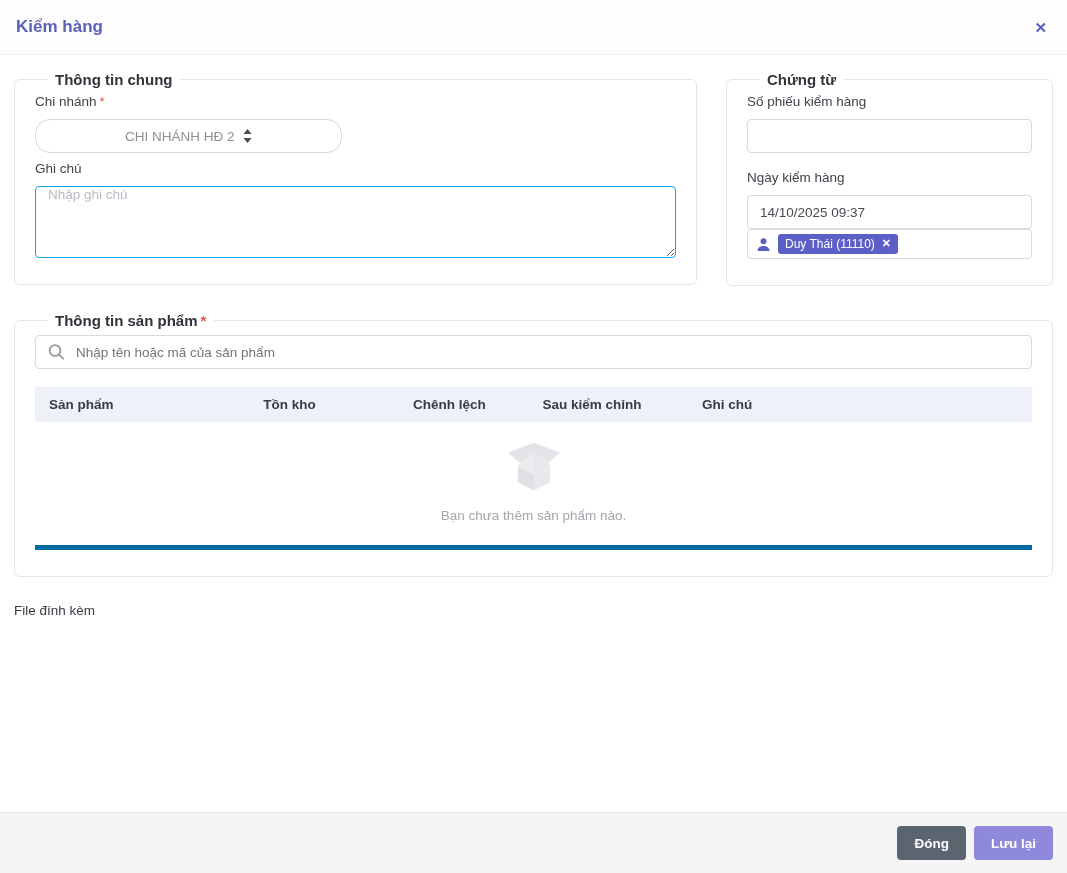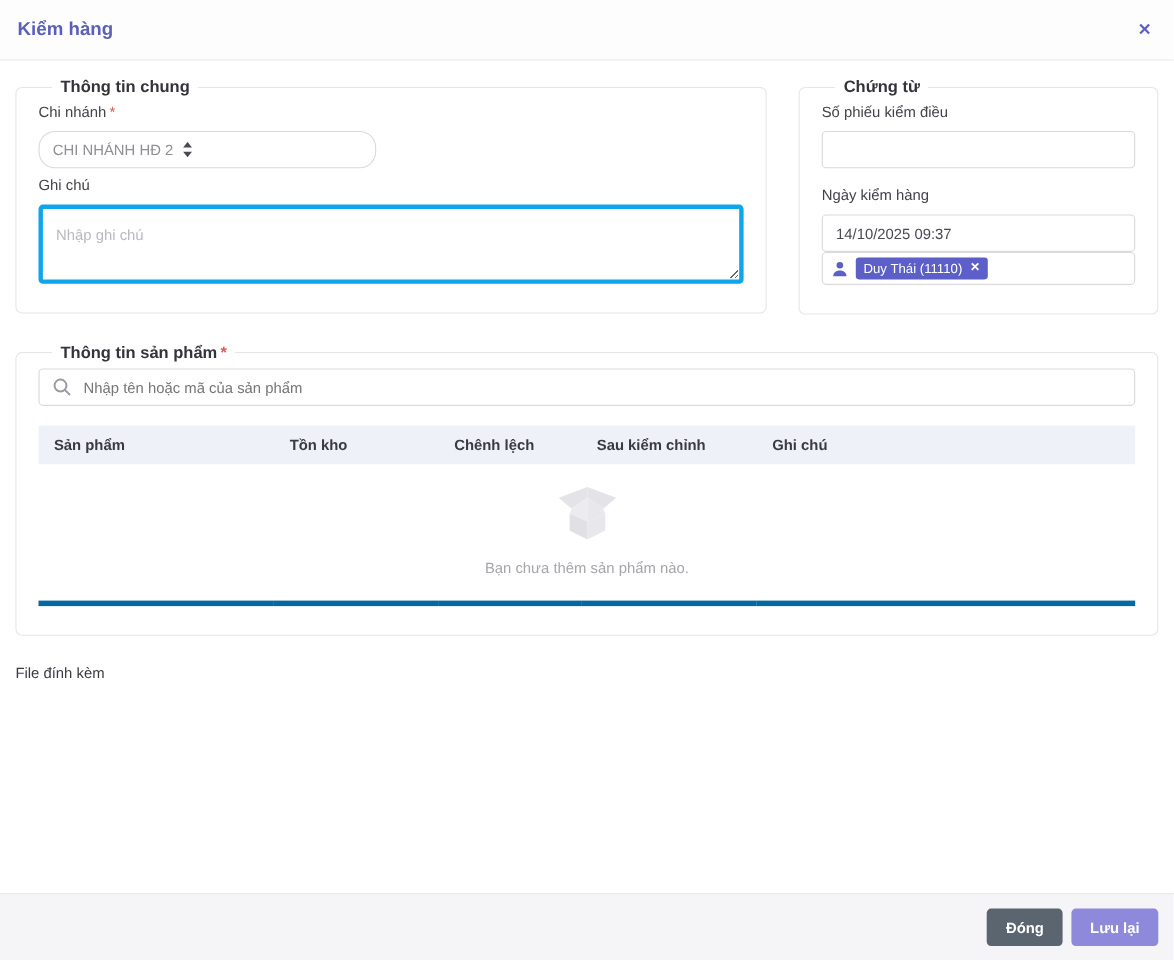--- a/index.html
+++ b/index.html
@@ -38,34 +38,34 @@
   .fs-docs   { flex:1 1 auto; }
   .fs-products { margin-top:26px; }
 
   .grid2 { display:grid; grid-template-columns:1fr 1fr; column-gap:28px; }
 
   .lbl { display:block; font-size:13.5px; color:#42424b; margin:6px 0 10px; }
   .req { color:#e4584f; margin-left:3px; }
 
   .select-box {
     height:34px; border:1px solid #d9d9de; border-radius:15px; background:#fff;
-    display:flex; align-items:center; justify-content:flex-start;
+    display:flex; align-items:center; justify-content:center;
     padding:0 12px; color:#8e8e97; font-size:13.5px; cursor:pointer;
   }
   .sort-arrows { flex:0 0 auto; margin-left:8px; display:flex; }
 
   .text-input {
     height:34px; width:100%; border:1px solid #d9d9de; border-radius:4px;
     padding:0 12px; font-size:13.5px; color:#4a4a52; font-family:inherit; background:#fff;
   }
   .text-input::placeholder, textarea::placeholder { color:#b9b9c2; }
 
   textarea.note {
-    width:100%; height:72px; border:4px solid #0ea5e9; border-radius:4px;
-    padding:16px 12px; font-size:13.5px; font-family:inherit; color:#4a4a52;
+    width:100%; height:72px; border:1px solid #0ea5e9; border-radius:4px;
+    padding:0 12px; font-size:13.5px; font-family:inherit; color:#4a4a52;
     resize:both; display:block;
   }
 
   .staff-box {
     min-height:30px; border:1px solid #d9d9de; border-radius:4px;
     display:flex; align-items:center; gap:7px; padding:2px 8px;
   }
   .tag {
     background:#5b5fc7; color:#fff; font-size:12px; border-radius:3px;
     padding:3px 7px; display:inline-flex; align-items:center; gap:7px; line-height:1.2;
@@ -143,21 +143,21 @@
       </div>
       <div style="margin-top:8px;">
         <label class="lbl">Ghi chú</label>
         <textarea class="note" placeholder="Nhập ghi chú" style=""></textarea>
       </div>
     </fieldset>
 
     <fieldset class="fs-docs">
       <legend>Chứng từ</legend>
 
-      <label class="lbl">Số phiếu kiểm điều</label>
+      <label class="lbl">Số phiếu kiểm hàng</label>
       <input class="text-input" value="" style="">
 
       <label class="lbl" style="margin-top:17px;">Ngày kiểm hàng</label>
       <input class="text-input" value="14/10/2025 09:37" style="">
 
       <div class="staff-box">
         <span style="display:flex;">
           <svg width="15" height="15" viewBox="0 0 16 16">
               <circle cx="8" cy="4.4" r="3.2" fill="#5b60c2"></circle>
               <path d="M1.6 15c0-3.4 2.8-5.4 6.4-5.4s6.4 2 6.4 5.4z" fill="#5b60c2"></path>

